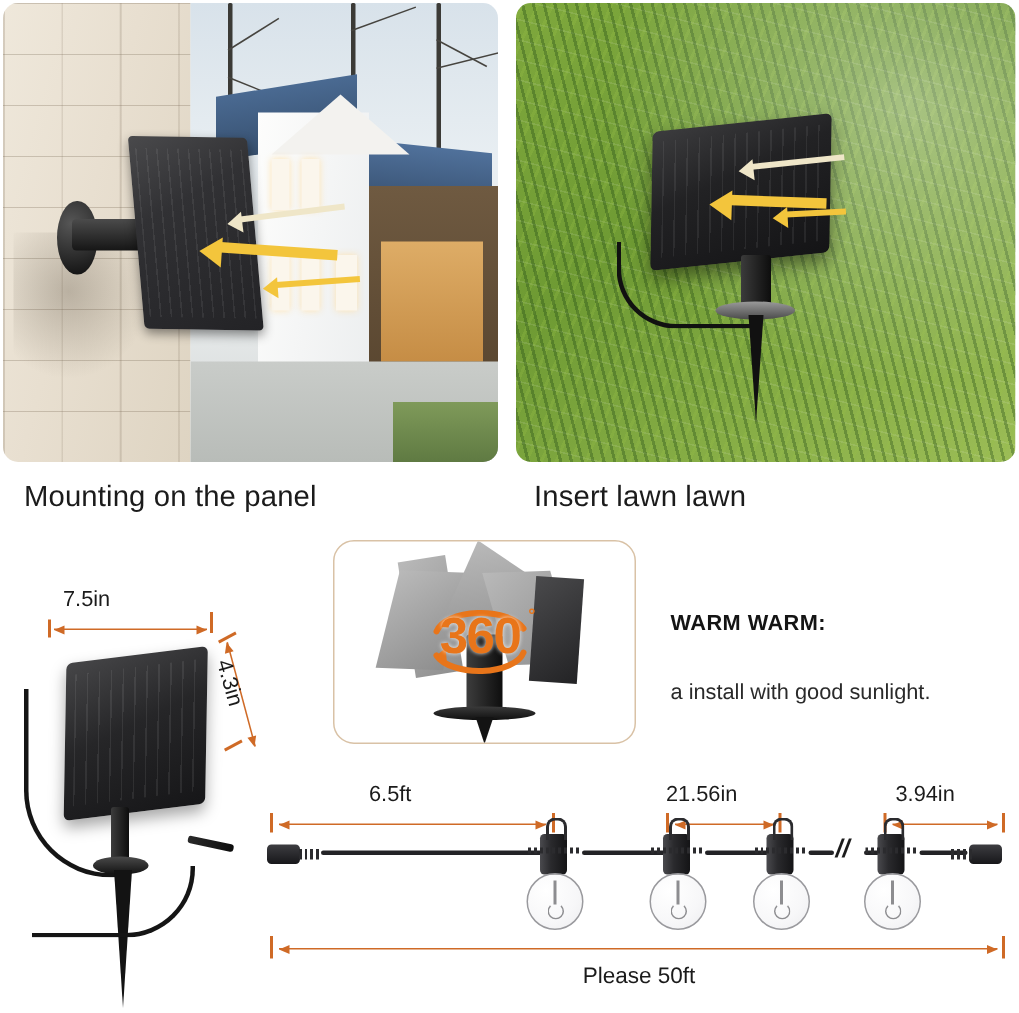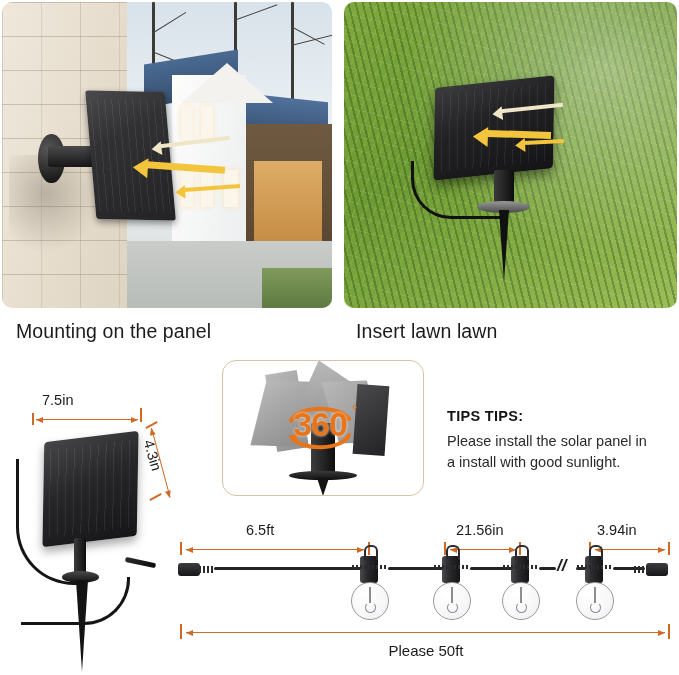--- a/index.html
+++ b/index.html
@@ -247,23 +247,23 @@
       <path d="M78 20 l-7 -5 l1 10 z" fill="#e8751a"></path>
       <path d="M78 36 A30 15 0 0 1 20 38" fill="none" stroke="#e8751a" stroke-width="4" stroke-linecap="round"></path>
       <path d="M20 38 l7 5 l-1 -10 z" fill="#e8751a"></path>
     </svg>
     <div class="num">360</div>
     <div class="deg">°</div>
   </div>
 </div>
 
 <div id="warm-tips">
-  <div class="title">TIPS TIPS:</div>
+  <div class="title">WARM WARM:</div>
   <div class="body">
-    <span>Please install the solar panel in</span><br>
+    <br>
     <span>a install with good sunlight.</span>
   </div>
 </div>
 
 <div id="panel-dim-figure">
 
   <div id="dim-75">
     <div class="dim-label lbl" style="left:36px;top:0px;">7.5in</div>
     <div class="tick" style="left:26px;top:21px;width:1.8px;height:12px;"></div>
     <div class="tick" style="left:134px;top:16px;width:1.8px;height:14px;"></div>
@@ -289,21 +289,21 @@
 <div id="string-figure">
 
   <div>
     <div class="dim-label" style="left:70px;top:2px;">6.5ft</div>
     <div class="tick" style="left:4px;top:22px;width:1.8px;height:13px;"></div>
     <div class="tick" style="left:192px;top:22px;width:1.8px;height:13px;"></div>
     <div class="arr-h" style="left:10px;top:29px;width:178px;"></div>
   </div>
 
   <div>
-    <div class="dim-label" style="left:280px;top:2px;">21.56in</div>
+    <div class="dim-label" style="left:268px;top:2px;">21.56in</div>
     <div class="tick" style="left:268px;top:22px;width:1.8px;height:13px;"></div>
     <div class="tick" style="left:343px;top:22px;width:1.8px;height:13px;"></div>
     <div class="arr-h" style="left:274px;top:29px;width:66px;"></div>
   </div>
 
   <div>
     <div class="dim-label" style="left:421px;top:2px;text-align:right;">3.94in</div>
     <div class="tick" style="left:413px;top:22px;width:1.8px;height:13px;"></div>
     <div class="tick" style="left:492px;top:22px;width:1.8px;height:13px;"></div>
     <div class="arr-h" style="left:419px;top:29px;width:70px;"></div>

